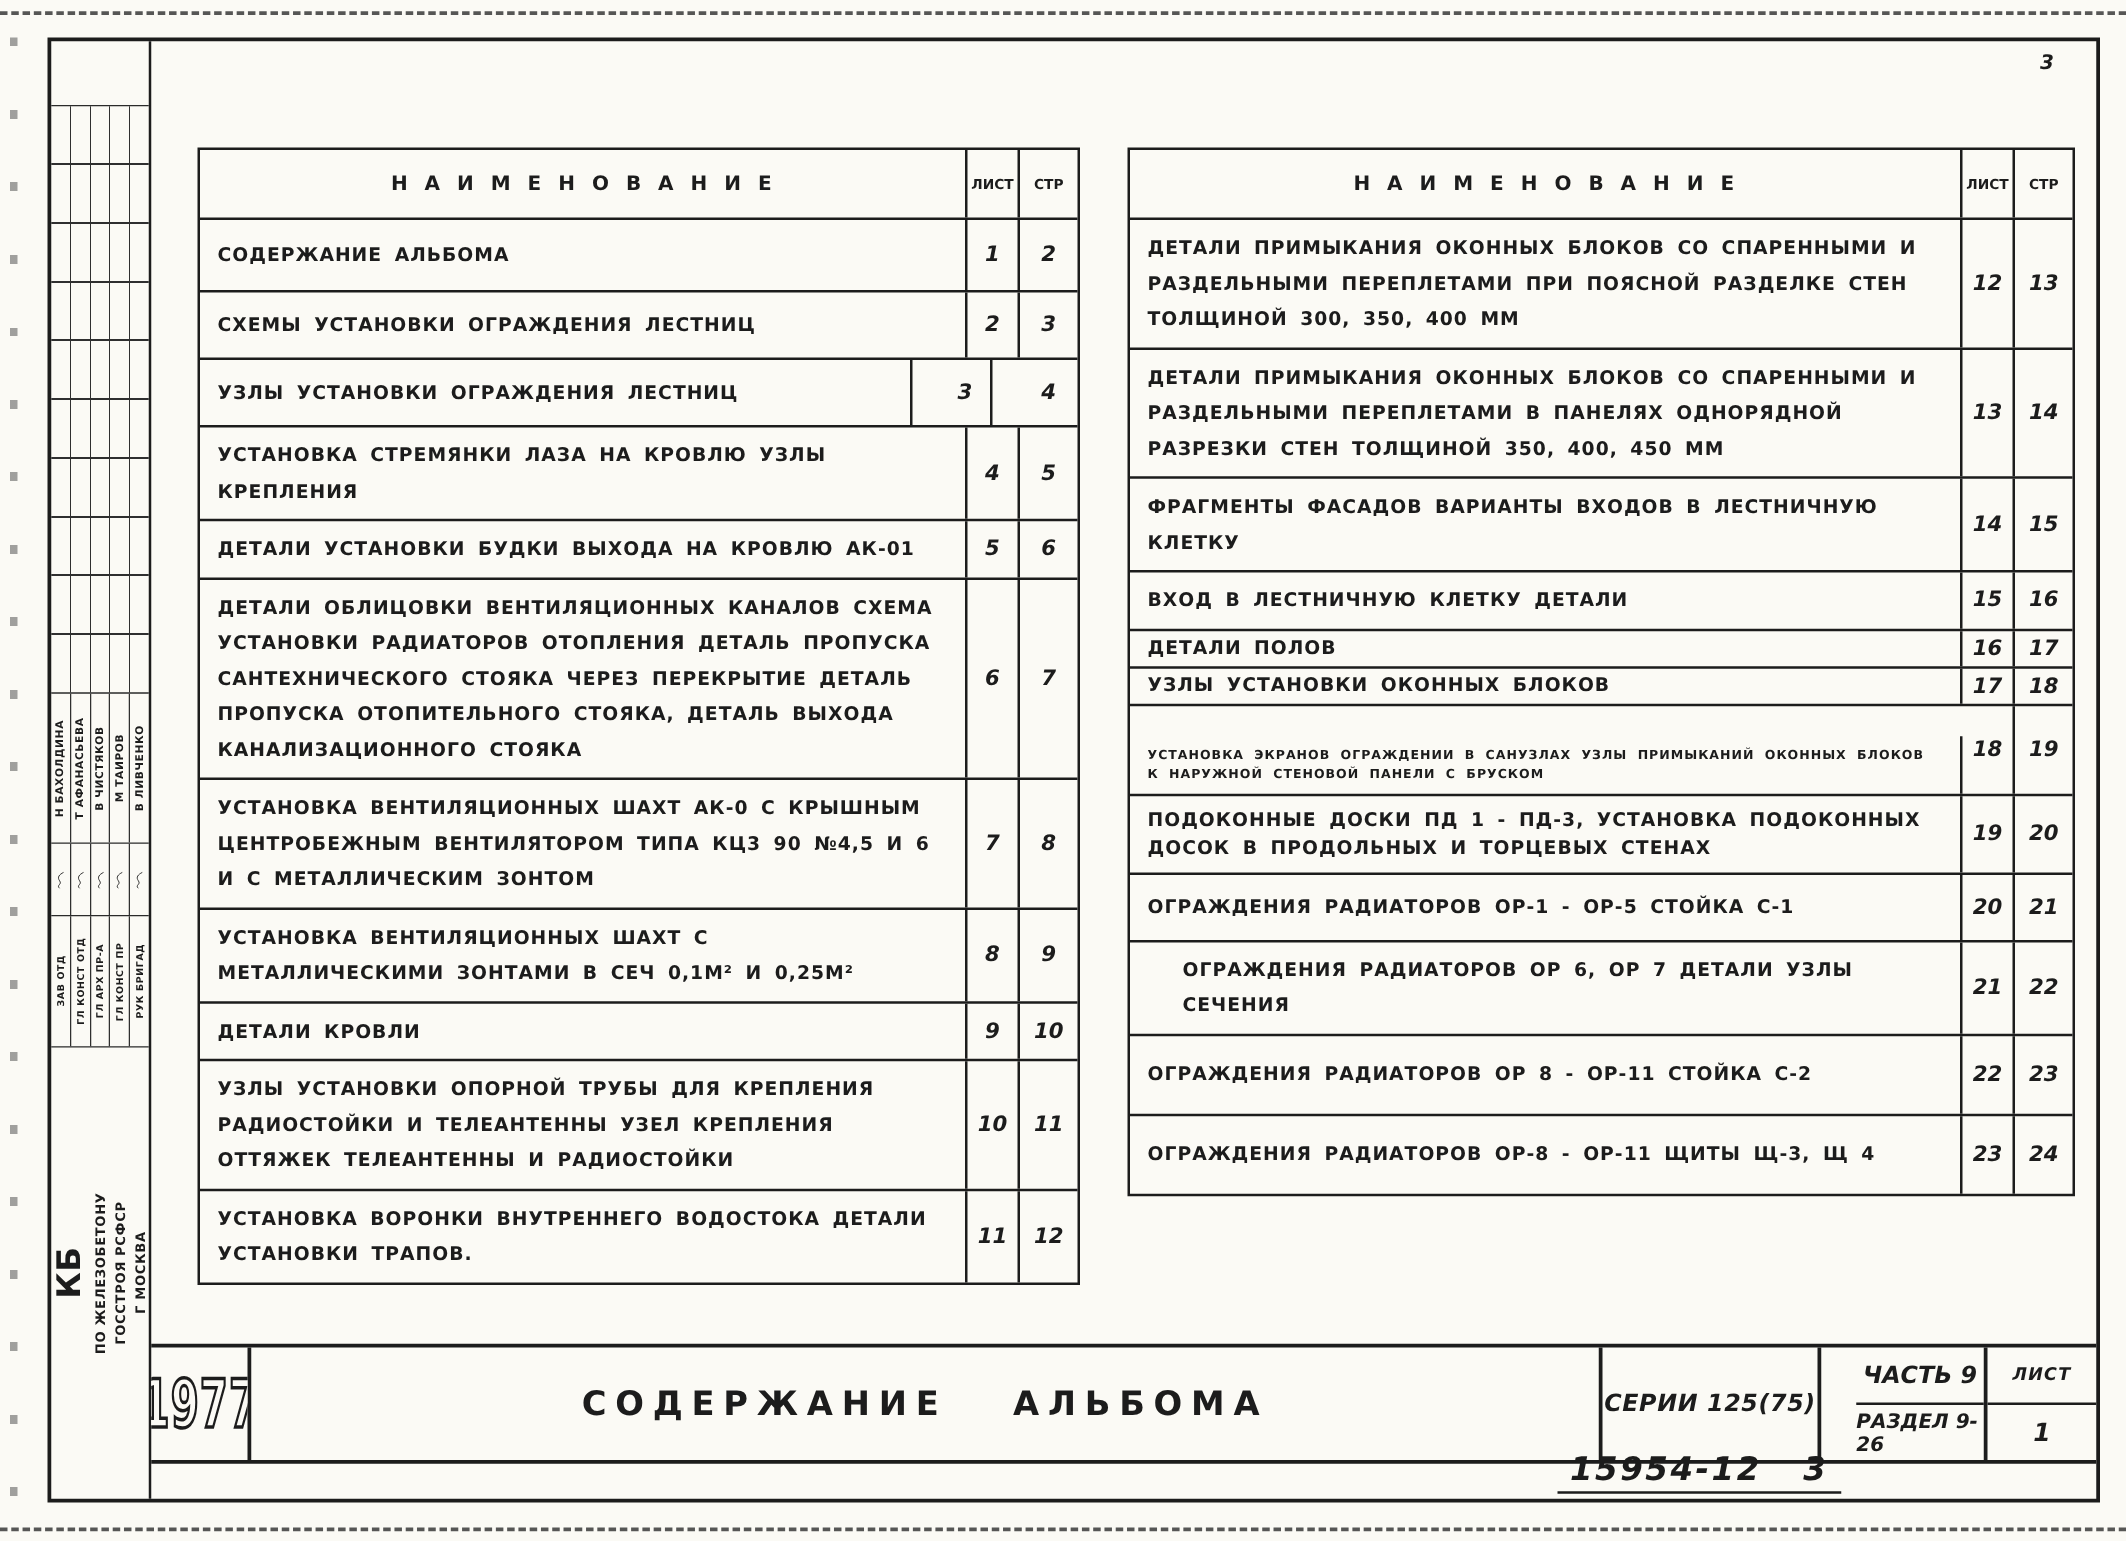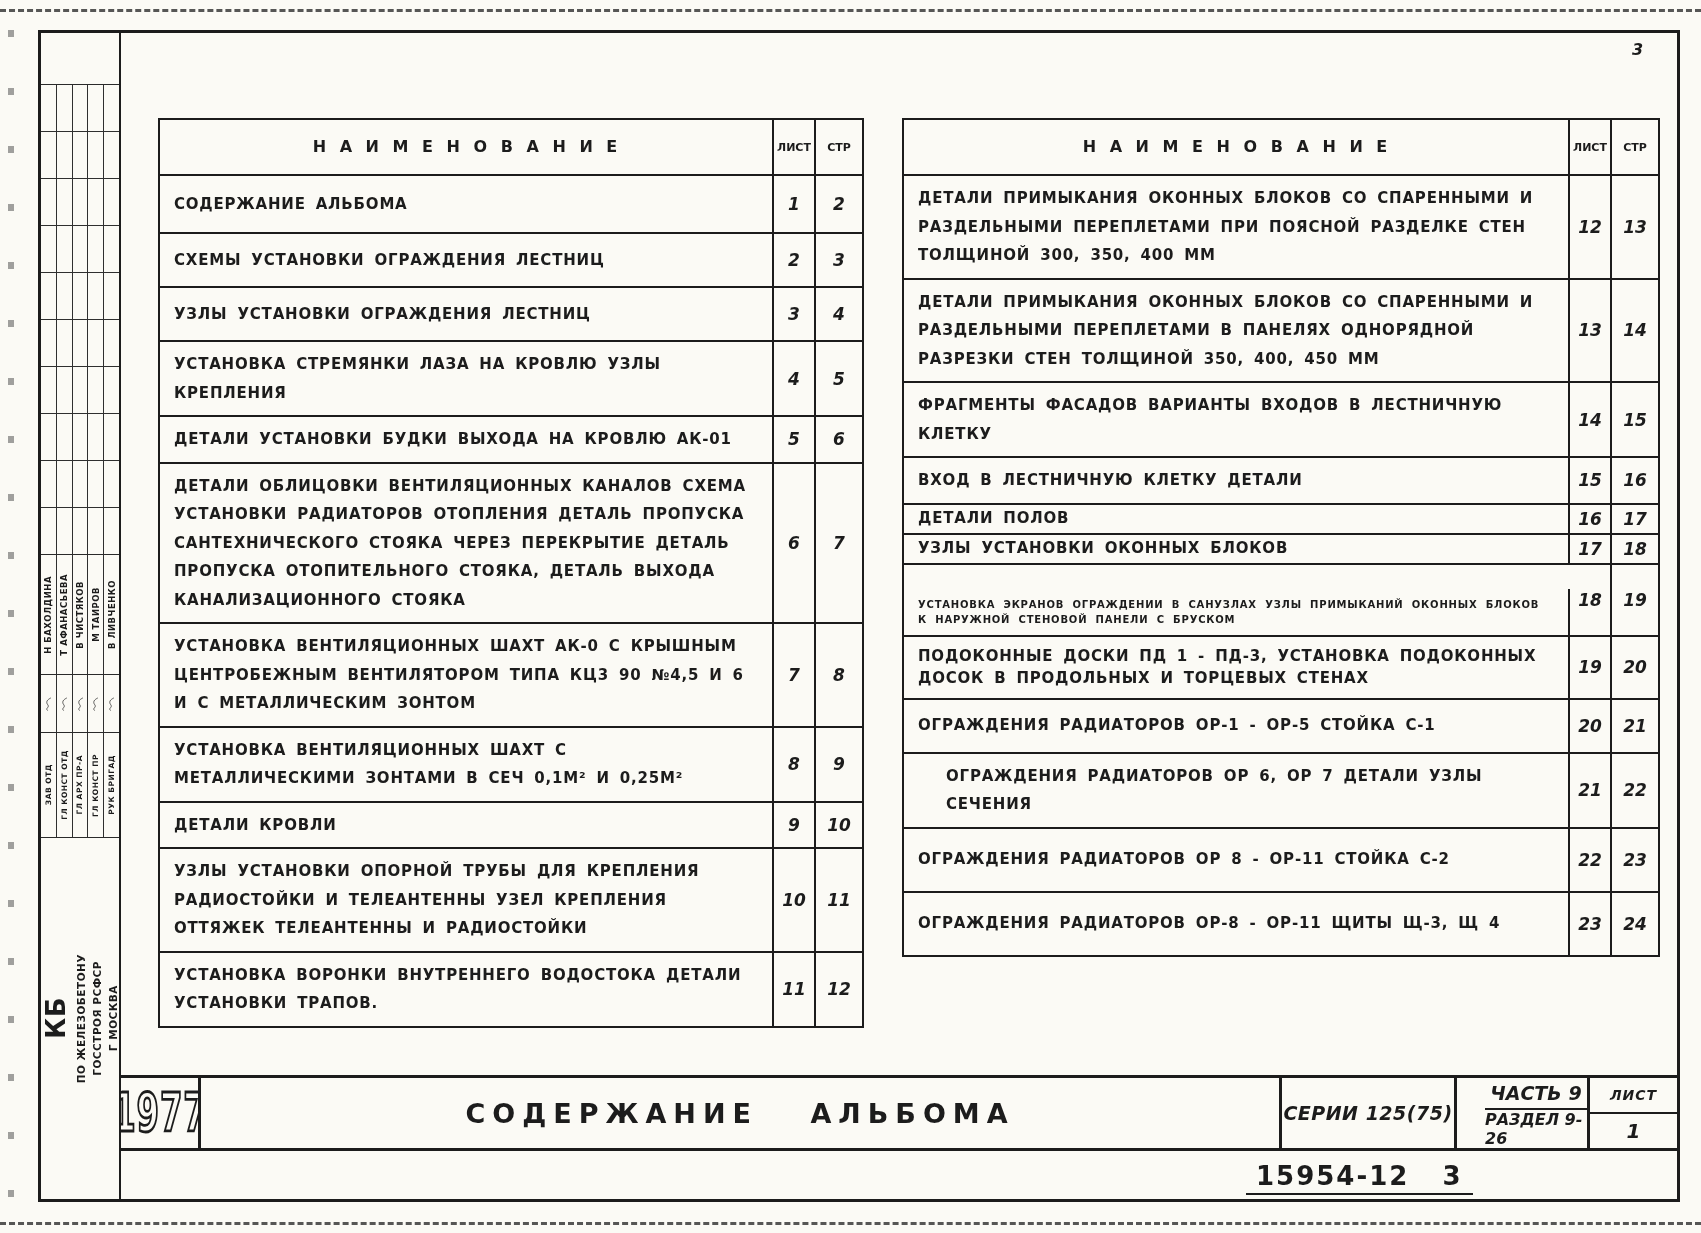--- a/index.html
+++ b/index.html
@@ -99,21 +99,21 @@
     border-right:2px solid var(--ink);
   }
   .c-page{width:46px;display:flex;align-items:center;justify-content:center;}
   .t-head .c-name{justify-content:center;letter-spacing:2px;font-size:16px;}
   .t-head .c-sheet,.t-head .c-page{font-size:11px;font-weight:bold;letter-spacing:0;text-align:center;}
   .num{font-style:italic;font-weight:bold;font-size:17px;}
 
   
   #left-table .t-row:nth-child(2){min-height:58px;}
   #left-table .t-row:nth-child(3){min-height:54px;}
-  #left-table .t-row:nth-child(4){min-height:54px;}
+  #left-table .t-row:nth-child(4){min-height:54px;gap:22px;}
   #left-table .t-row:nth-child(5){min-height:48px;}
   #left-table .t-row:nth-child(6){min-height:40px;}
   #left-table .t-row:nth-child(9){min-height:66px;}
   #left-table .t-row:nth-child(10){min-height:44px;}
   #left-table .t-row:nth-child(12){min-height:54px;}
 
   #right-table .t-row:nth-child(4){min-height:56px;}
   #right-table .t-row:nth-child(5){min-height:42px;}
   #right-table .t-row:nth-child(6){min-height:30px;}
   #right-table .t-row:nth-child(7){min-height:30px;}
@@ -123,21 +123,21 @@
   #right-table .t-row:nth-child(8) .c-name{line-height:1.5;font-size:10px;margin-top:24px;}
   #right-table .t-row:nth-child(9){min-height:52px;}
   #right-table .t-row:nth-child(9) .c-name{line-height:1.5;}
   #right-table .t-row:nth-child(10){min-height:54px;}
   #right-table .t-row:nth-child(11){min-height:54px;padding-left:28px;}
   #right-table .t-row:nth-child(12){min-height:64px;text-align:center;}
   #right-table .t-row:nth-child(13){min-height:62px;}
 
   
   .title-block{
-    position:absolute;left:80px;top:1042px;height:76px;
+    position:absolute;left:80px;top:1042px;height:96px;
     width:1556px;
     border-top:3px solid var(--ink);
     border-bottom:3px solid var(--ink);
     display:flex;align-items:stretch;
   }
   .year-box{
     width:80px;border-right:3px solid var(--ink);
     display:flex;align-items:center;justify-content:center;overflow:hidden;
   }
   .year{
@@ -163,21 +163,21 @@
   }
   .ps-col .cellrow.part{border-bottom:2.5px solid var(--ink);font-size:19px;font-style:italic;}
   .ps-col .cellrow.section{font-size:16px;font-style:italic;}
   .sheet-col{width:90px;border-left:3px solid var(--ink);display:flex;flex-direction:column;}
   .sheet-col .cellrow{flex:1;display:flex;align-items:center;justify-content:center;font-weight:bold;}
   .sheet-col .cellrow.lbl{border-bottom:2.5px solid var(--ink);font-size:14px;font-style:italic;letter-spacing:1px;}
   .sheet-col .cellrow.val{font-size:20px;font-style:italic;}
 
   .doc-number{
     position:absolute;left:1205px;top:1128px;
-    font-weight:bold;font-size:26px;letter-spacing:2px;
+    font-style:italic;font-weight:bold;font-size:26px;letter-spacing:2px;
     border-bottom:2.5px solid var(--ink);padding:0 10px 2px 10px;
     white-space:pre;
   }
 </style>
 </head>
 <body>
 
 <div class="paper">
 
   <div class="scan-edge top"></div>

